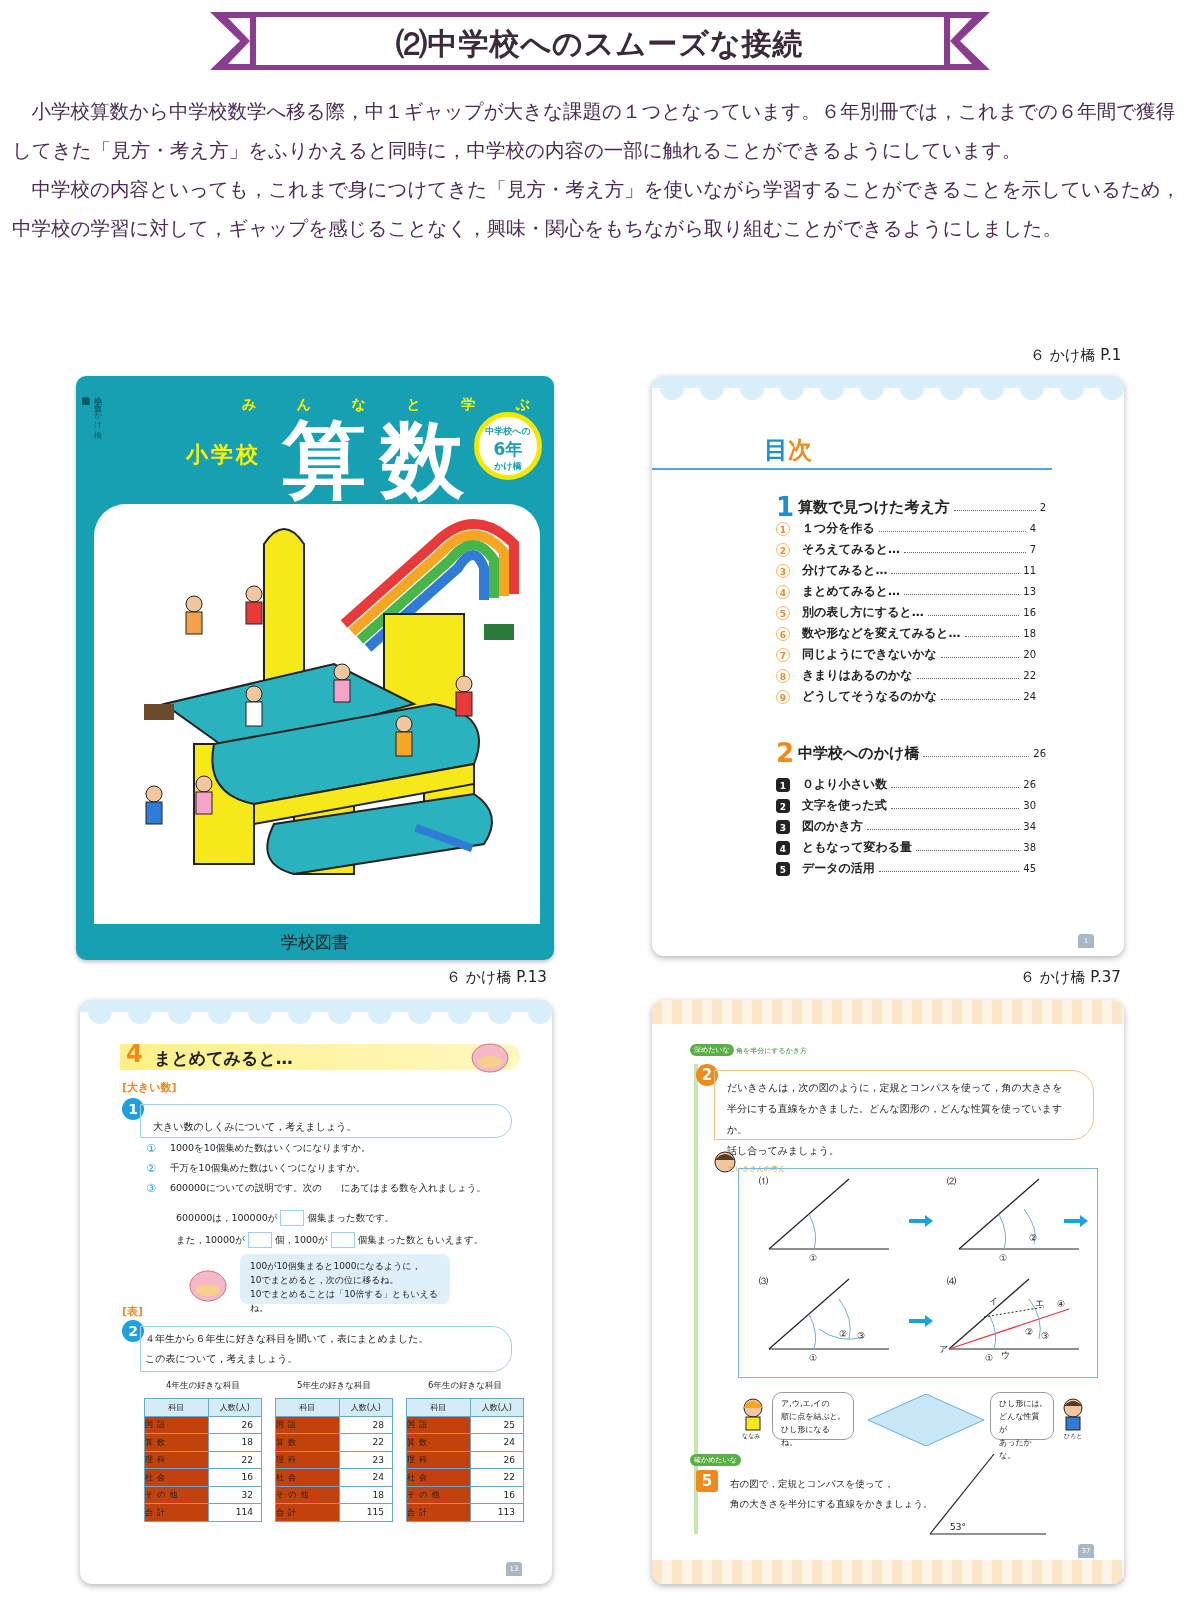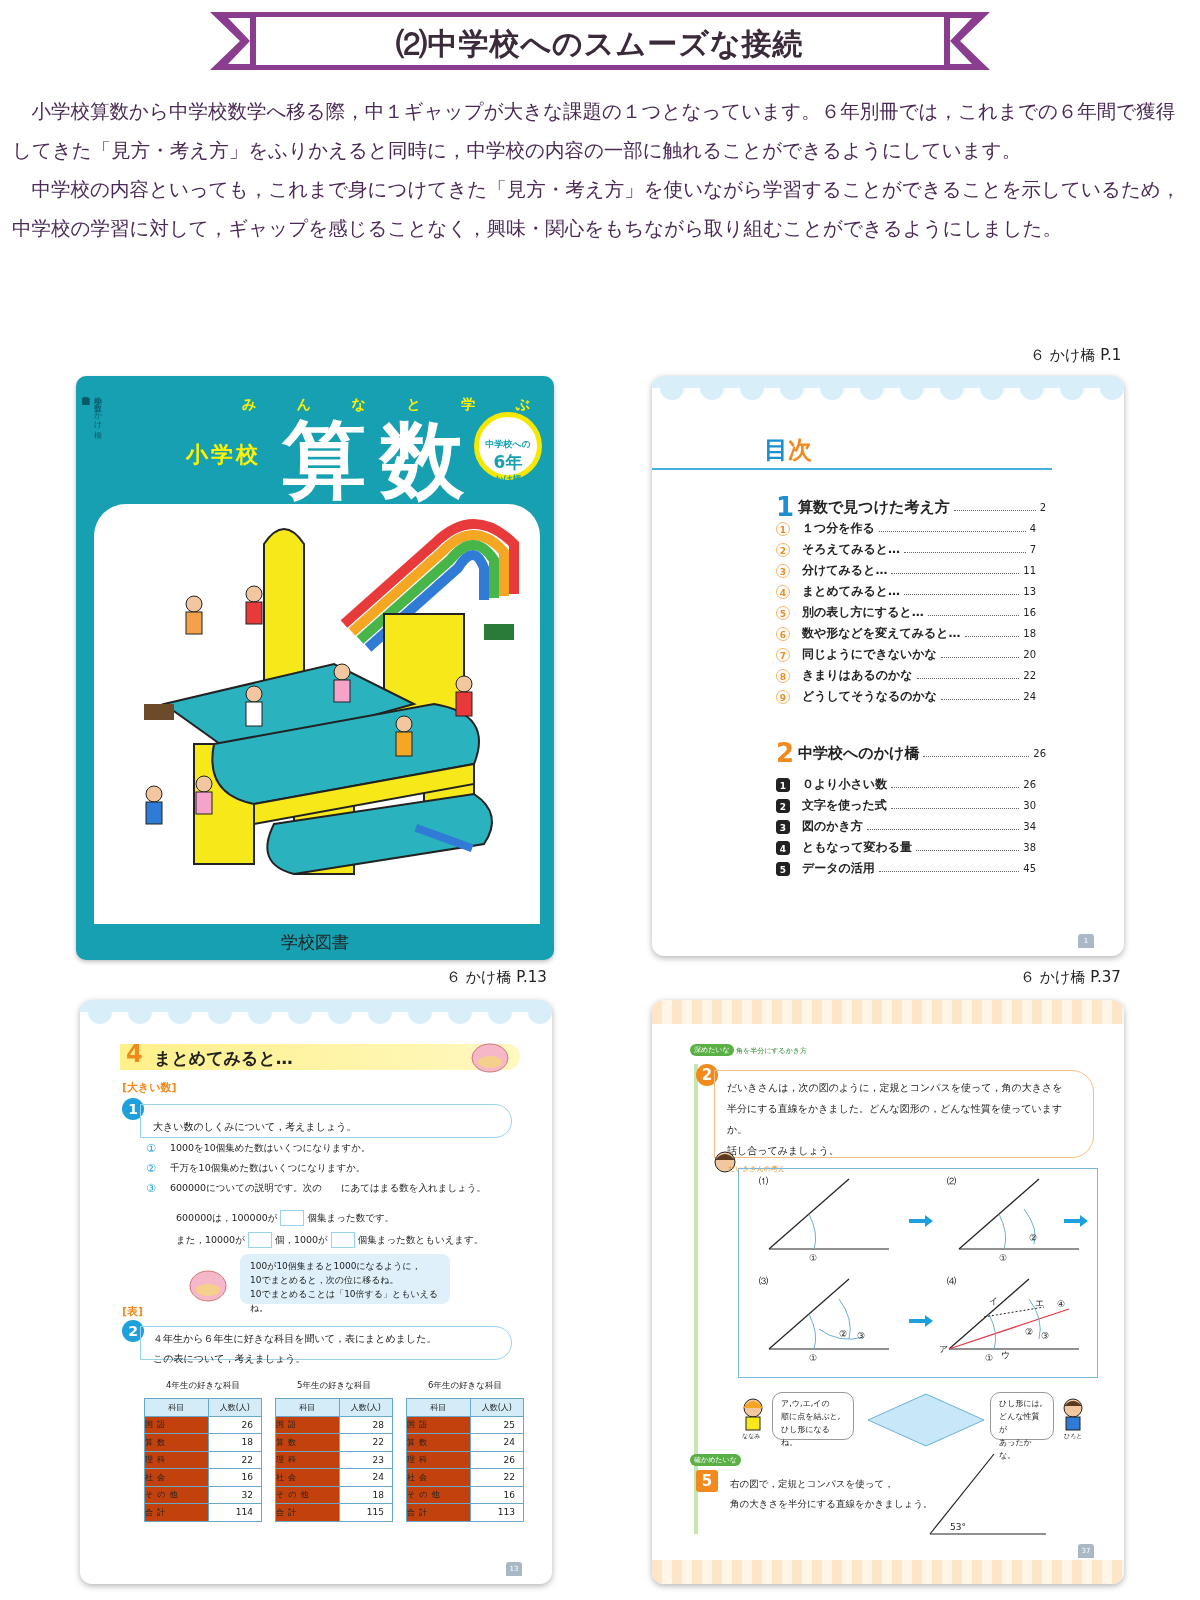--- a/index.html
+++ b/index.html
@@ -46,21 +46,21 @@
   }
   .cover-main {
     position: absolute; left: 206px; top: 36px; font-size: 84px; font-weight: bold;
     color: #ffffff; letter-spacing: 14px; line-height: 96px;
   }
   .cover-badge {
     position: absolute; left: 398px; top: 36px; width: 68px; height: 68px;
     border-radius: 50%; background: #ffffff; border: 5px solid #f4e800;
     text-align: center;
   }
-  .cover-badge .b1 { font-size: 9px; color: #17a0b2; font-weight: bold; margin-top: 21px; }
+  .cover-badge .b1 { font-size: 9px; color: #17a0b2; font-weight: bold; margin-top: 8px; }
   .cover-badge .b2 { font-size: 17px; color: #17a0b2; font-weight: bold; line-height: 22px; }
   .cover-badge .b3 { font-size: 9px; color: #17a0b2; font-weight: bold; }
   .cover-art {
     position: absolute; left: 18px; top: 128px; width: 446px; height: 420px;
     background: #ffffff; border-radius: 32px 32px 0 0;
   }
   .cover-publisher {
     position: absolute; left: 0; right: 0; bottom: 6px; text-align: center;
     font-size: 17px; color: #222;
   }
@@ -460,21 +460,21 @@
     <div>10でまとめると，次の位に移るね。</div>
     <div>10でまとめることは「10倍する」ともいえるね。</div>
   </div>
   <svg style="position:absolute; left:388px; top:40px;" width="44" height="34">
     <ellipse cx="22" cy="18" rx="18" ry="14" fill="#f6b8c8" stroke="#c77"></ellipse>
     <ellipse cx="22" cy="22" rx="12" ry="6" fill="#f5d08a"></ellipse>
   </svg>
 
   <div class="tag" style="left:42px; top:304px;">[表]</div>
   <div class="q-circle" style="left:42px; top:320px;">2</div>
-  <div class="q-box" style="left:60px; top:326px; width:372px; height:34px; padding:2px 12px;">
+  <div class="q-box" style="left:60px; top:326px; width:372px; height:46px; padding:2px 4px;">
     <div>４年生から６年生に好きな科目を聞いて，表にまとめました。</div>
     <div>この表について，考えましょう。</div>
   </div>
 
   <div class="tables">
     <div class="tbl-wrap">
       <div class="cap">4年生の好きな科目</div>
       <table class="dt">
         <tbody>
             <tr>
@@ -583,21 +583,21 @@
 </div>
 
 <div class="page p37-page">
   <div class="stripes"></div>
   <div class="stripes bottom"></div>
   <div class="green-bar"></div>
   <div class="green-tag" style="left:38px; top:44px;">深めたいな</div>
   <div class="green-sub" style="left:84px; top:46px;">角を半分にするかき方</div>
 
   <div class="orange-circle" style="left:44px; top:64px;">2</div>
-  <div class="o-box" style="left:62px; top:70px; width:380px; height:88px;">
+  <div class="o-box" style="left:62px; top:70px; width:380px; height:70px;">
     <div>だいきさんは，次の図のように，定規とコンパスを使って，角の大きさを</div>
     <div>半分にする直線をかきました。どんな図形の，どんな性質を使っていますか。</div>
     <div>話し合ってみましょう。</div>
   </div>
 
   <svg style="position:absolute; left:60px; top:148px;" width="26" height="28">
     <circle cx="13" cy="14" r="10" fill="#f2c7a0" stroke="#222"></circle>
     <path d="M3,12 Q13,0 23,12" fill="#5a3a20"></path>
   </svg>
   <div class="small-label" style="left:76px; top:152px; color:#f08a1c; font-size:7px;margin-top:12px;">だいきさんの考え</div>

